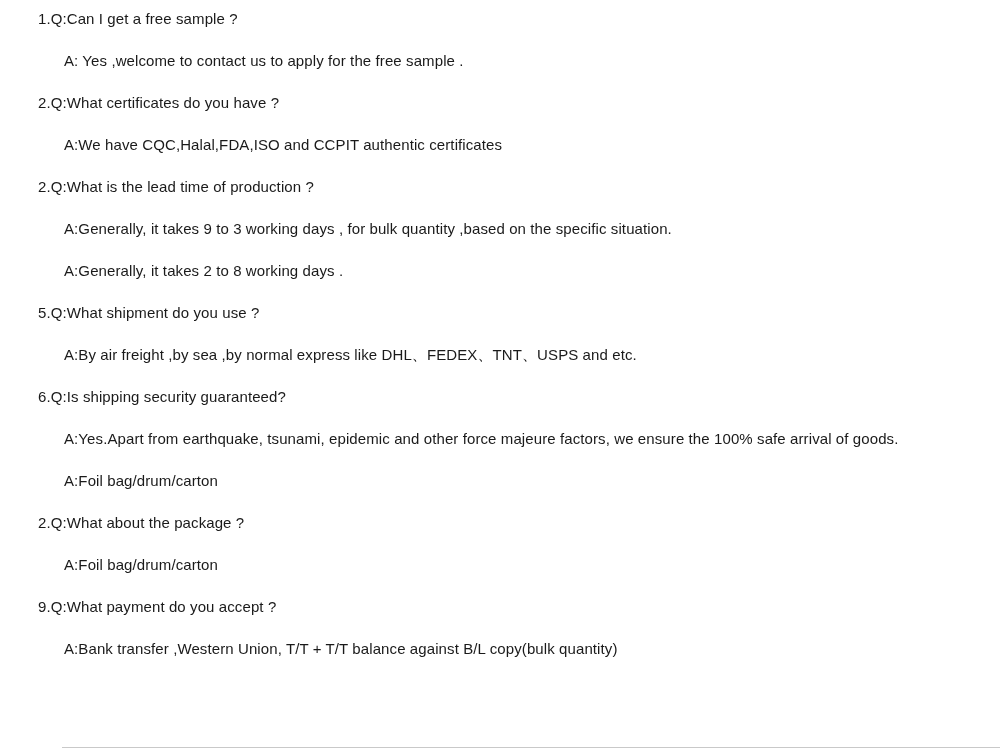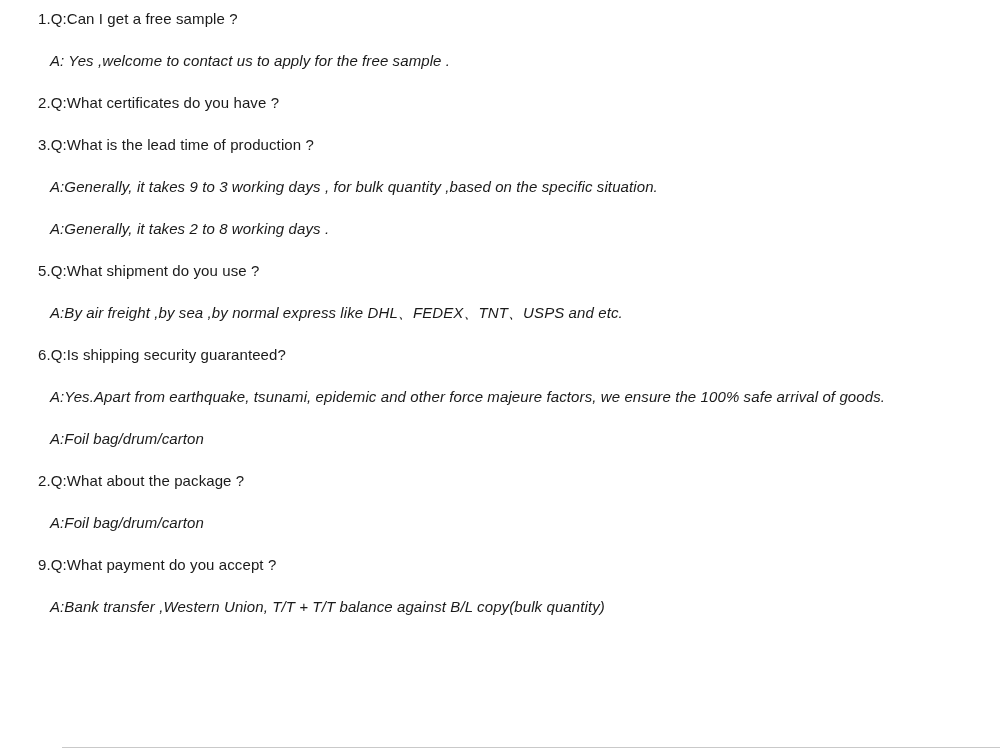--- a/index.html
+++ b/index.html
@@ -25,22 +25,21 @@
     height: 42px;
     line-height: 42px;
     font-size: 15px;
     letter-spacing: 0.1px;
     white-space: nowrap;
   }
   .faq-line.question {
     padding-left: 38px;
   }
   .faq-line.answer {
-    padding-left: 50px;
-    font-style: italic;
+    padding-left: 64px;
   }
   .bottom-divider {
     position: absolute;
     left: 62px;
     right: 0;
     bottom: 2px;
     height: 1px;
     background: #c9c9c9;
   }
 </style>
@@ -49,24 +48,25 @@
 
 <div class="faq-page">
 
   <div>
     <div class="faq-line question">1.Q:Can I get a free sample ?</div>
     <div class="faq-line answer">A: Yes ,welcome to contact us to apply for the free sample .</div>
   </div>
 
   <div>
     <div class="faq-line question">2.Q:What certificates do you have ?</div>
+    <div class="faq-line answer">A:We have CQC,Halal,FDA,ISO and CCPIT authentic certificates</div>
   </div>
 
   <div>
-    <div class="faq-line question">3.Q:What is the lead time of production ?</div>
+    <div class="faq-line question">2.Q:What is the lead time of production ?</div>
     <div class="faq-line answer">A:Generally, it takes 9 to 3 working days , for bulk quantity ,based on the specific situation.</div>
   </div>
 
   <div>
     <div class="faq-line answer">A:Generally, it takes 2 to 8 working days .</div>
   </div>
 
   <div>
     <div class="faq-line question">5.Q:What shipment do you use ?</div>
     <div class="faq-line answer">A:By air freight ,by sea ,by normal express like DHL、FEDEX、TNT、USPS and etc.</div>

